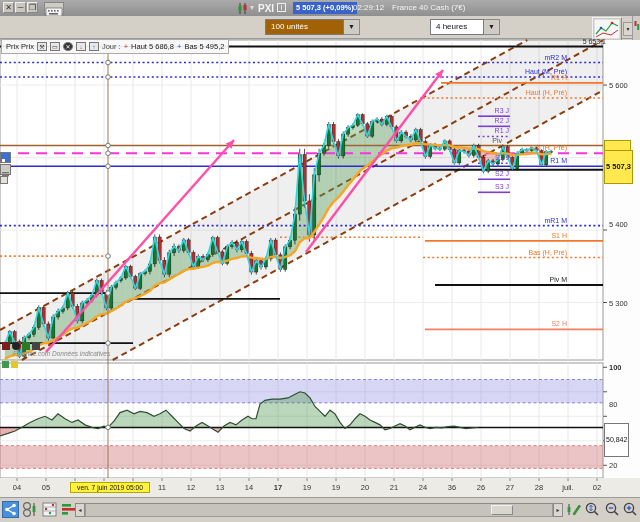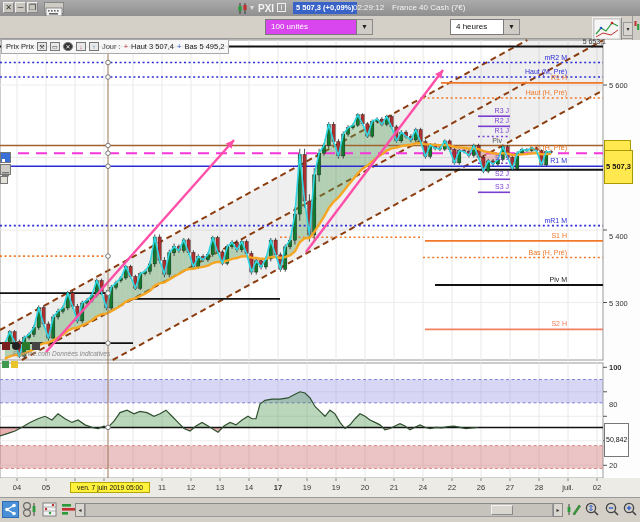--- a/index.html
+++ b/index.html
@@ -18,23 +18,23 @@
     background:#3a63c8;color:#fff;font-size:7.5px;font-weight:bold;white-space:nowrap;}
   
   #toolbar2{position:absolute;left:0;top:16px;width:640px;height:22px;background:#d4d0c8;
     border-bottom:1px solid #9a9a9a;}
   .sel{position:absolute;top:3px;height:16px;display:flex;box-sizing:border-box;}
   .sel .val{height:16px;border:1px solid #7a7a7a;box-sizing:border-box;
     font-size:8px;line-height:14px;padding:0 5px;white-space:nowrap;}
   .sel .drop{width:16px;height:16px;background:#cfccc5;border:1px solid #8a8a8a;
     border-left:none;box-sizing:border-box;font-size:7px;line-height:14px;text-align:center;color:#222;}
   #units-sel{left:265px;}
-  #units-sel .val{background:#d946ef;color:#fff;width:92px;}
+  #units-sel .val{background:#a16207;color:#fff;width:79px;}
   #tf-sel{left:430px;}
-  #tf-sel .val{background:#fff;color:#111;width:54px;margin-left:20px;}
+  #tf-sel .val{background:#fff;color:#111;width:54px;}
   #charttype-btn{position:absolute;left:592px;top:1px;width:30px;height:24px;background:#d9d6cf;
     border:1px solid #8a8a8a;border-top-color:#f0f0f0;border-left-color:#f0f0f0;box-sizing:border-box;}
   #charttype-drop{position:absolute;left:623px;top:6px;width:10px;height:14px;background:#d9d6cf;
     border:1px solid #999;box-sizing:border-box;font-size:6px;line-height:12px;text-align:center;color:#333;}
   #right-strip{position:absolute;left:632px;top:16px;width:8px;height:70px;background:#cfccc5;
     border-left:1px solid #9a9a9a;box-sizing:border-box;}
   
   #chart-svg{position:absolute;left:0;top:38px;}
   #price-toolbar{position:absolute;left:1px;top:39px;height:13px;display:flex;align-items:center;
     background:rgba(248,248,248,0.95);border:1px solid #aaa;padding:0 4px;gap:3px;
@@ -688,21 +688,21 @@
 
 <div id="price-toolbar">
   <span>Prix Prix</span>
   <span class="pt-ico">⚒</span>
   <span class="pt-ico">▭</span>
   <span class="pt-ico" style="background:#333;color:#fff;border-radius:50%">✕</span>
   <span class="pt-ico" style="color:#c03030">↓</span>
   <span class="pt-ico" style="color:#2255cc">↑</span>
   <span style="color:#444">Jour :</span>
   <span style="color:#c03030">+</span>
-  <span>Haut 3 507,4</span>
+  <span>Haut 5 686,8</span>
   <span style="color:#2255cc">+</span>
   <span>Bas 5 495,2</span>
 </div>
 
 <div class="side-ico" style="top:152px;background:#3a6fd8">
   <svg width="9" height="9" viewBox="0 0 9 9">
       <rect x="1" y="1" width="3" height="3" fill="#fff"></rect>
       <rect x="5" y="5" width="3" height="3" fill="#fff"></rect>
     </svg>
 </div>
@@ -720,21 +720,21 @@
 <div class="mini-ico" style="left:32px;top:342px;background:#444"></div>
 <div id="watermark">Finance.com  Données indicatives</div>
 
 <div class="mini-ico" style="left:2px;top:361px;width:7px;height:7px;background:#3f9a4f"></div>
 <div class="mini-ico" style="left:11px;top:361px;width:7px;height:7px;background:#e8c52a"></div>
 
 <div id="cursor-datebox">ven. 7 juin 2019 05:00</div>
 
 <div id="labels">
     <div class="ytick" style="top: 81px;">5 600</div>
-    <div class="ytick" style="top: 232px;">5 400</div>
+    <div class="ytick" style="top: 220px;">5 400</div>
     <div class="ytick" style="top: 298.5px;">5 300</div>
     <div class="ytick" style="top: 363.281px; font-weight: bold;">100</div>
     <div class="ytick" style="top: 400px; font-weight: normal;">80</div>
     <div class="ytick" style="top: 433px; font-weight: normal; font-style: italic;">60</div>
     <div class="ytick" style="top: 436.781px; font-weight: normal;">40</div>
     <div class="ytick" style="top: 461.281px; font-weight: normal;">20</div>
     <div class="pricebox" style="top: 139.537px;">5 516,5</div>
     <div class="pricebox" style="top: 150.207px; font-weight: bold; font-size: 7.5px;">5 507,3</div>
     <div class="pricebox" style="top: 422.5px; background: rgb(255, 255, 255); border-color: rgb(119, 119, 119);">50,842</div>
     <div class="xtick" style="left: 4px; top: 483px;">04</div>
@@ -742,21 +742,21 @@
     <div class="xtick" style="left: 149px; top: 483px;">11</div>
     <div class="xtick" style="left: 178px; top: 483px;">12</div>
     <div class="xtick" style="left: 207px; top: 483px;">13</div>
     <div class="xtick" style="left: 236px; top: 483px;">14</div>
     <div class="xtick" style="left: 265px; top: 483px; font-weight: bold;">17</div>
     <div class="xtick" style="left: 294px; top: 483px;">19</div>
     <div class="xtick" style="left: 323px; top: 483px;">19</div>
     <div class="xtick" style="left: 352px; top: 483px;">20</div>
     <div class="xtick" style="left: 381px; top: 483px;">21</div>
     <div class="xtick" style="left: 410px; top: 483px;">24</div>
-    <div class="xtick" style="left: 439px; top: 483px;">22</div>
+    <div class="xtick" style="left: 439px; top: 483px;">36</div>
     <div class="xtick" style="left: 468px; top: 483px;">26</div>
     <div class="xtick" style="left: 497px; top: 483px;">27</div>
     <div class="xtick" style="left: 526px; top: 483px;">28</div>
     <div class="xtick" style="left: 555px; top: 483px;">juil.</div>
     <div class="xtick" style="left: 584px; top: 483px;">02</div>
     <div class="lbl" style="right: 34px; top: 37.5025px; color: rgb(51, 51, 51);">5 653,1</div>
     <div class="lbl" style="right: 73px; top: 53.525px; color: rgb(43, 43, 214);">mR2 M</div>
     <div class="lbl" style="right: 73px; top: 68.025px; color: rgb(43, 43, 214);">Haut (M, Pré)</div>
     <div class="lbl" style="right: 73px; top: 73.825px; color: rgb(240, 120, 40);">R1 H</div>
     <div class="lbl" style="right: 73px; top: 89.05px; color: rgb(240, 120, 40);">Haut (H, Pré)</div>

